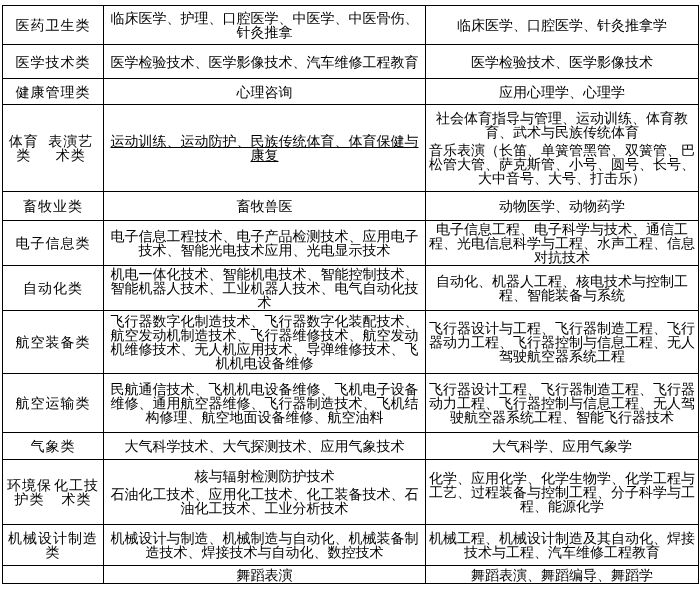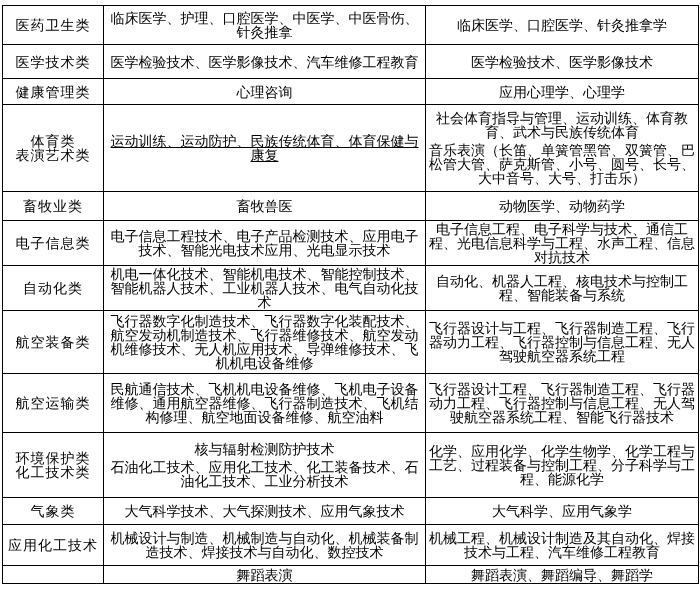--- a/index.html
+++ b/index.html
@@ -29,21 +29,20 @@
     padding: 1px 3px;
     overflow: hidden;
     word-break: break-all;
   }
   td.cat {
     letter-spacing: 1px;
   }
   
   .band-cats {
     display: flex;
-    flex-direction: column;
     justify-content: center;
     height: 100%;
   }
   .band-parts {
     display: flex;
     flex-direction: column;
     justify-content: center;
     height: 100%;
   }
   .band-parts .part {
@@ -125,44 +124,44 @@
     <td>飞行器数字化制造技术、飞行器数字化装配技术、航空发动机制造技术、飞行器维修技术、航空发动机维修技术、无人机应用技术、导弹维修技术、飞机机电设备维修</td>
     <td>飞行器设计与工程、飞行器制造工程、飞行器动力工程、飞行器控制与信息工程、无人驾驶航空器系统工程</td>
   </tr>
 
   <tr style="height:59px">
     <td class="cat">航空运输类</td>
     <td>民航通信技术、飞机机电设备维修、飞机电子设备维修、通用航空器维修、飞行器制造技术、飞机结构修理、航空地面设备维修、航空油料</td>
     <td>飞行器设计工程、飞行器制造工程、飞行器动力工程、飞行器控制与信息工程、无人驾驶航空器系统工程、智能飞行器技术</td>
   </tr>
 
+  <tr style="height:27px">
+    <td class="cat">气象类</td>
+    <td>大气科学技术、大气探测技术、应用气象技术</td>
+    <td>大气科学、应用气象学</td>
+  </tr>
+
   <tr style="height:65px">
     <td class="cat">
       <div class="band-cats">
         <div>环境保护类</div>
         <div>化工技术类</div>
       </div>
     </td>
     <td>
       <div class="band-parts">
         <div class="part">核与辐射检测防护技术</div>
         <div class="part">石油化工技术、应用化工技术、化工装备技术、石油化工技术、工业分析技术</div>
       </div>
     </td>
     <td>化学、应用化学、化学生物学、化学工程与工艺、过程装备与控制工程、分子科学与工程、能源化学</td>
   </tr>
 
-  <tr style="height:27px">
-    <td class="cat">气象类</td>
-    <td>大气科学技术、大气探测技术、应用气象技术</td>
-    <td>大气科学、应用气象学</td>
-  </tr>
-
   <tr style="height:41px">
-    <td class="cat">应用化工技术</td>
+    <td class="cat">机械设计制造类</td>
     <td>机械设计与制造、机械制造与自动化、机械装备制造技术、焊接技术与自动化、数控技术</td>
     <td>机械工程、机械设计制造及其自动化、焊接技术与工程、汽车维修工程教育</td>
   </tr>
 
   <tr style="height:18px">
     <td class="cat"></td>
     <td>舞蹈表演</td>
     <td>舞蹈表演、舞蹈编导、舞蹈学</td>
   </tr>
 

